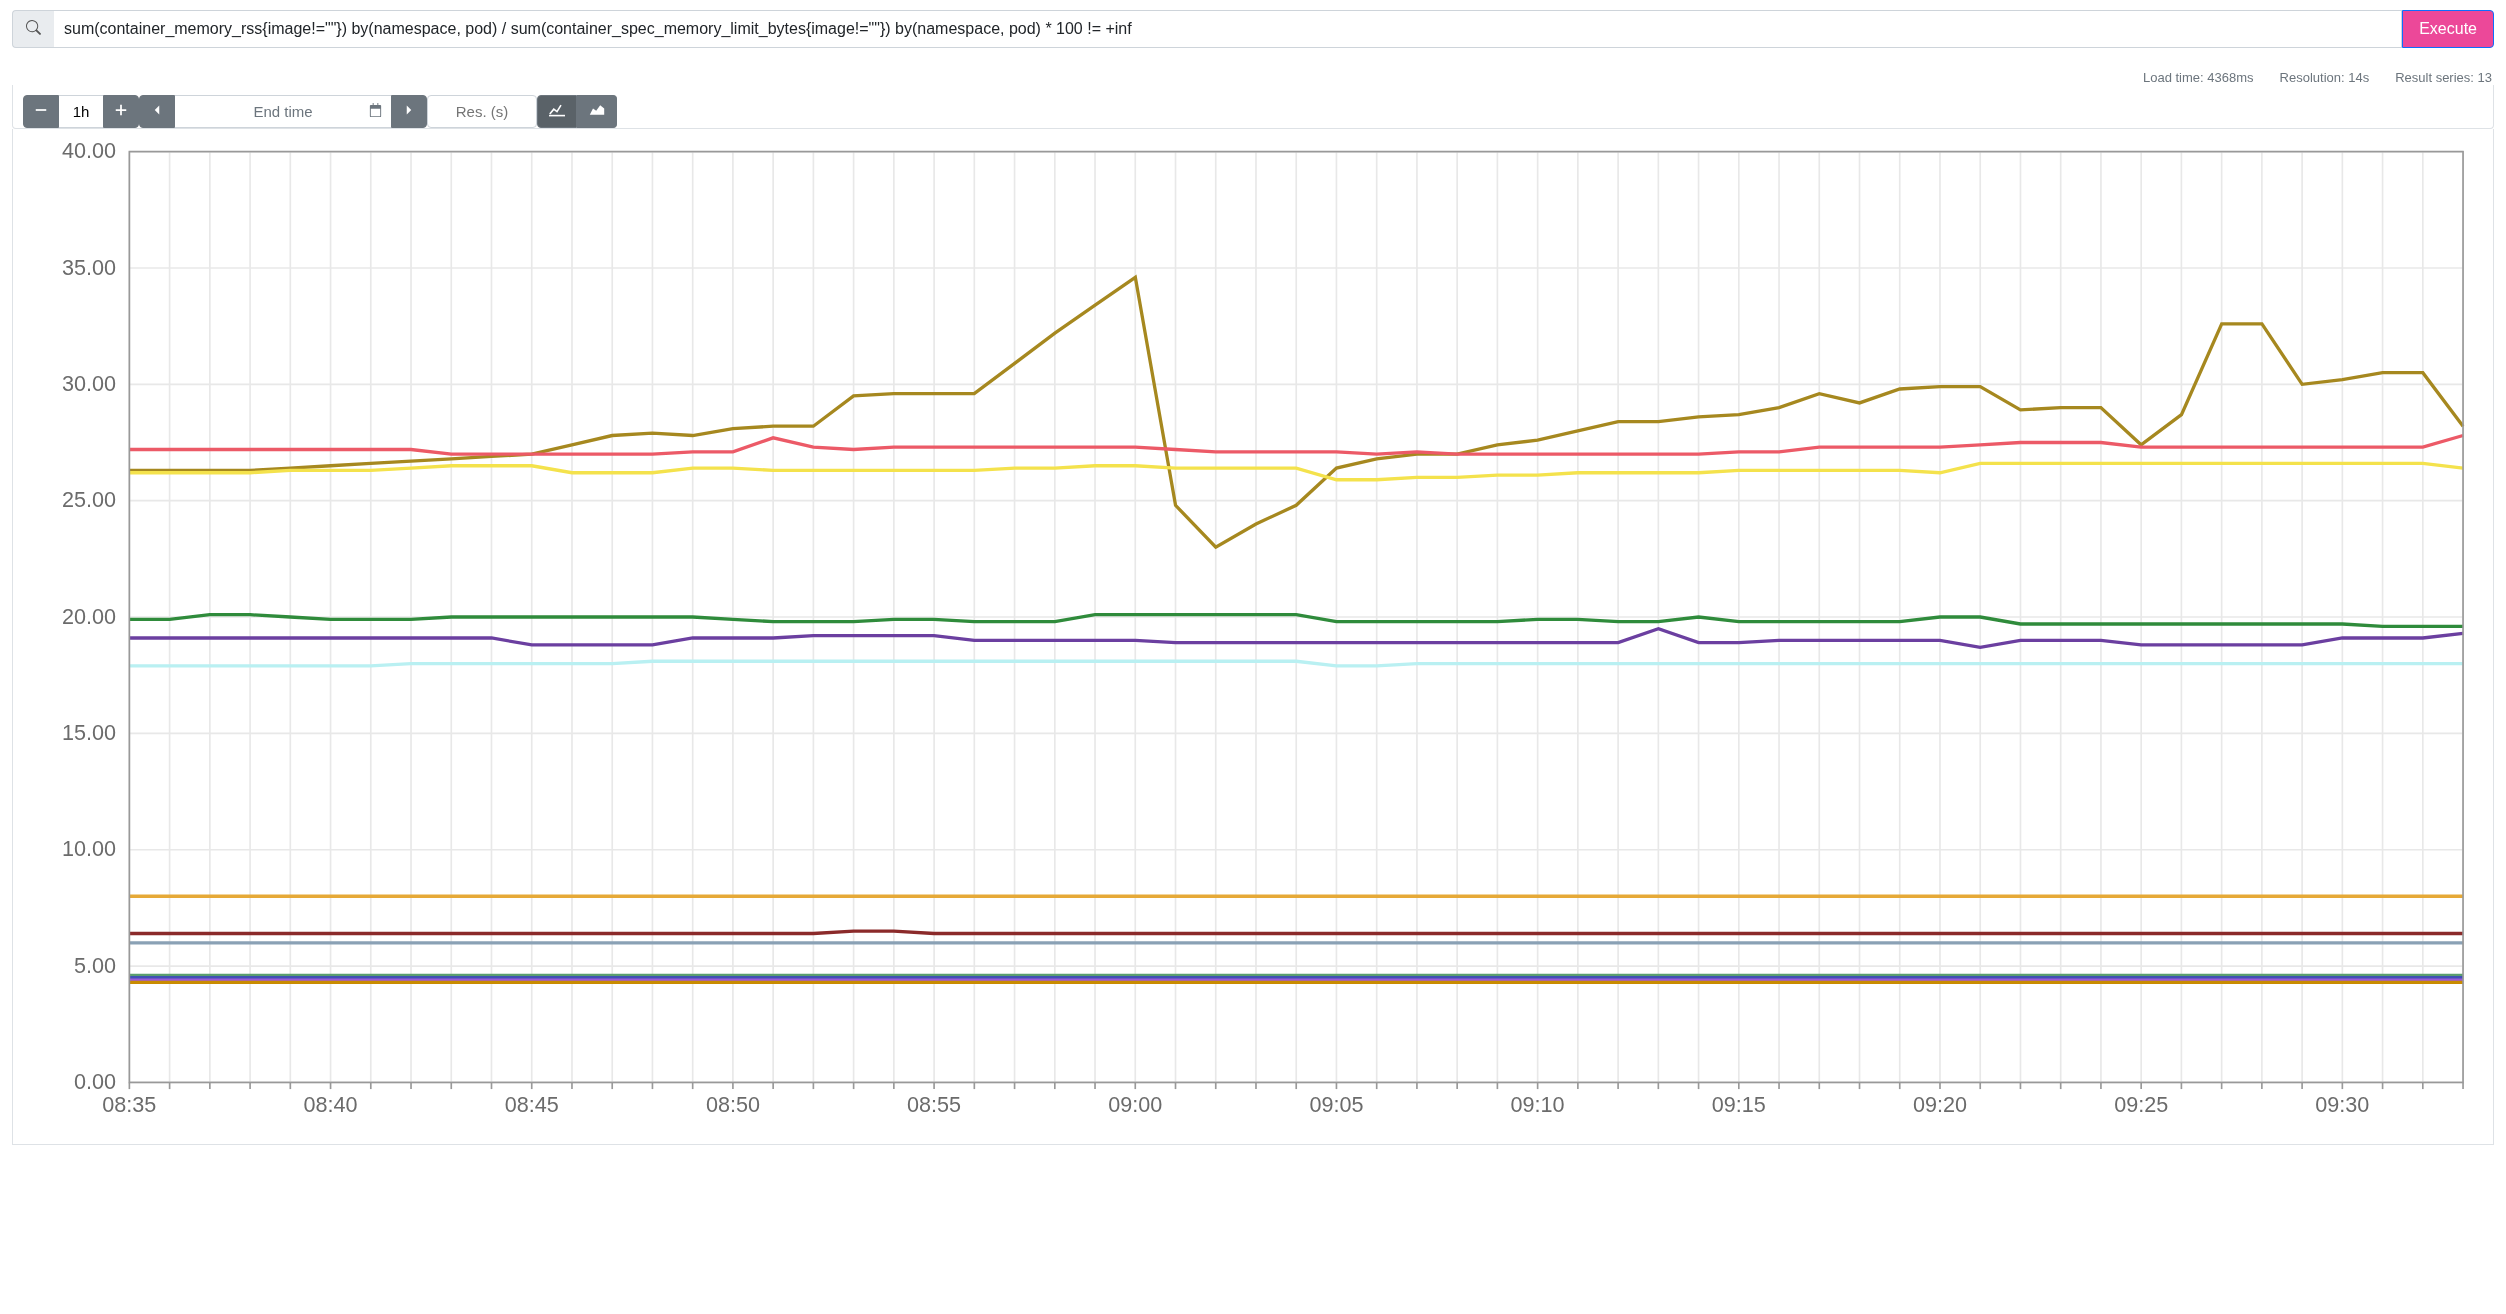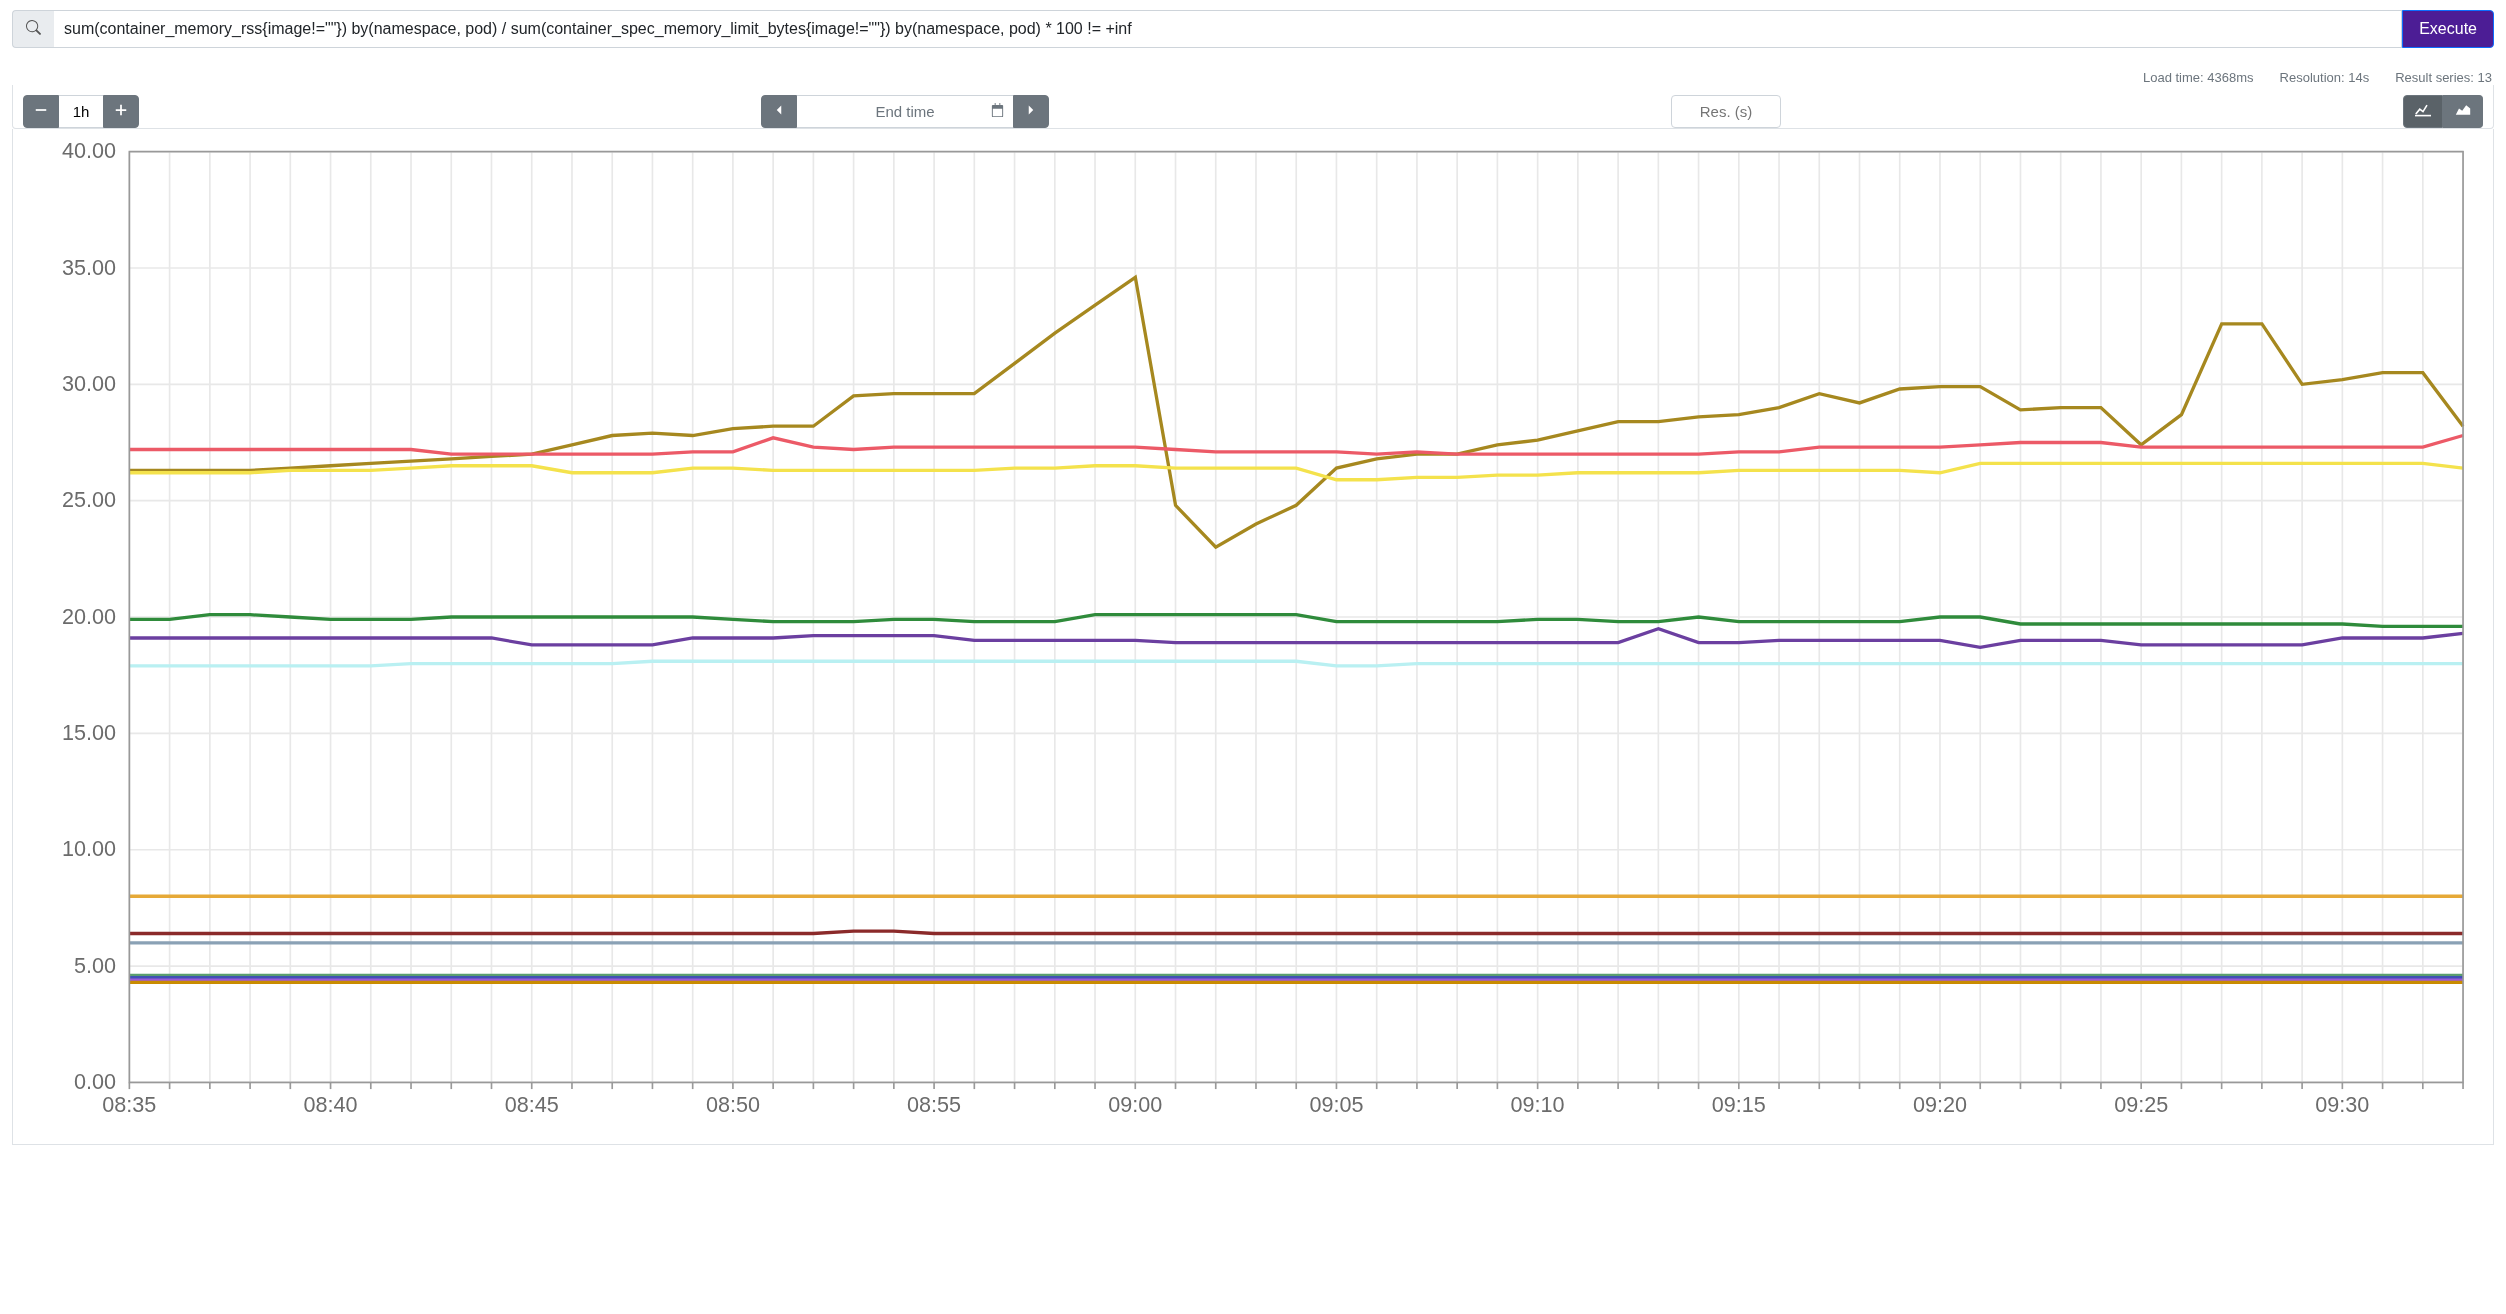--- a/index.html
+++ b/index.html
@@ -18,21 +18,21 @@
     background: #e9ecef; border-radius: 4px 0 0 4px;
     display: flex; align-items: center; justify-content: center;
     color: #555;
   }
   .query-input {
     flex: 1; border: 1px solid #ced4da; border-left: none;
     padding: 0 10px; font-size: 16px; font-family: inherit;
     color: #212529; outline: none;
   }
   .exec-btn {
-    background: #4c1d95; color: #fff; border: 1px solid #0d6efd;
+    background: #ec4899; color: #fff; border: 1px solid #0d6efd;
     border-radius: 0 4px 4px 0; padding: 0 16px; font-size: 16px;
     cursor: pointer;
   }
 
   
   .meta-row {
     display: flex; justify-content: flex-end; gap: 26px;
     color: #6c757d; font-size: 13px; padding: 6px 2px 0 0; margin-top: 16px;
   }
 
@@ -43,23 +43,23 @@
     border: 1px solid transparent; border-bottom: none;
     border-radius: 6px 6px 0 0; margin-bottom: -1px;
     color: #212529;
   }
   .tab.active {
     border-color: #dee2e6; border-bottom-color: #fff; background: #fff;
   }
 
   
   .controls {
-    display: flex; gap: 16px; align-items: center;
+    display: flex; align-items: center;
     border: 1px solid #dee2e6; border-top: none;
-    padding: 10px 10px 0 10px; border-radius: 0 0 4px 4px; justify-content: space-between;
+    padding: 10px 10px 0 10px; border-radius: 0 0 4px 4px;
   }
   .btn-group { display: flex; }
   .btn {
     height: 33px; min-width: 36px;
     border: 1px solid #6c757d; background: #6c757d; color: #fff;
     display: flex; align-items: center; justify-content: center;
     cursor: pointer; font-size: 15px;
   }
   .btn-first { border-radius: 4px 0 0 4px; }
   .btn-last  { border-radius: 0 4px 4px 0; }

